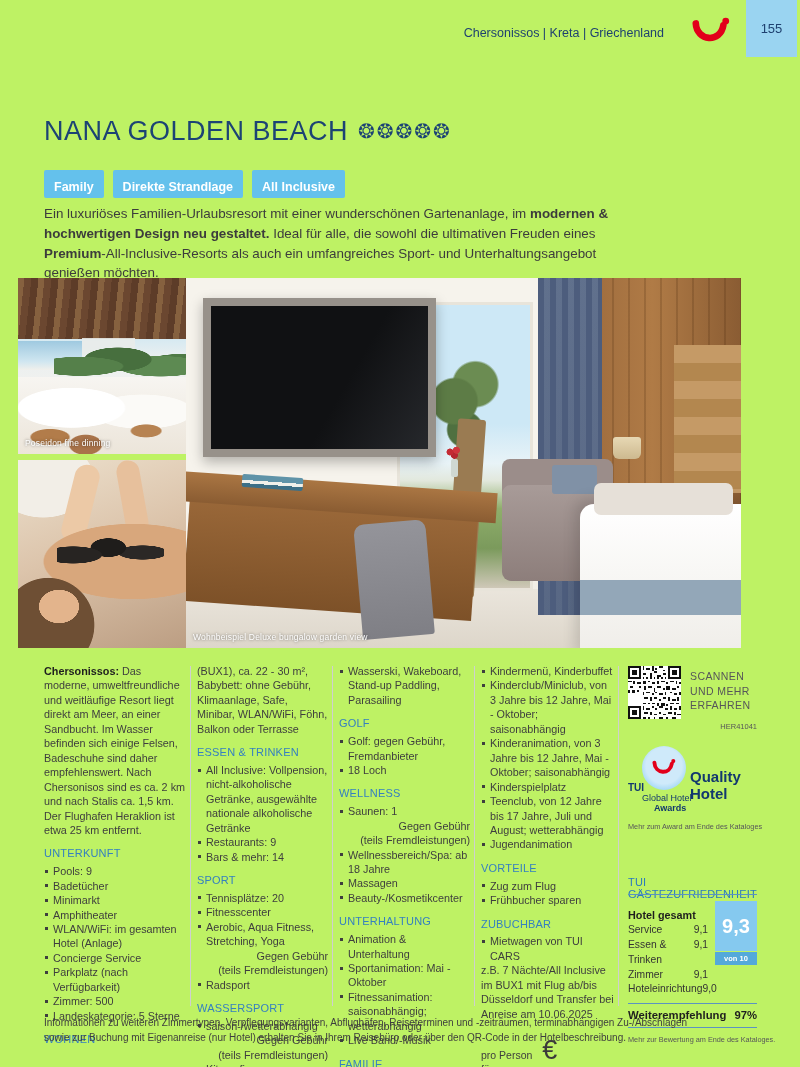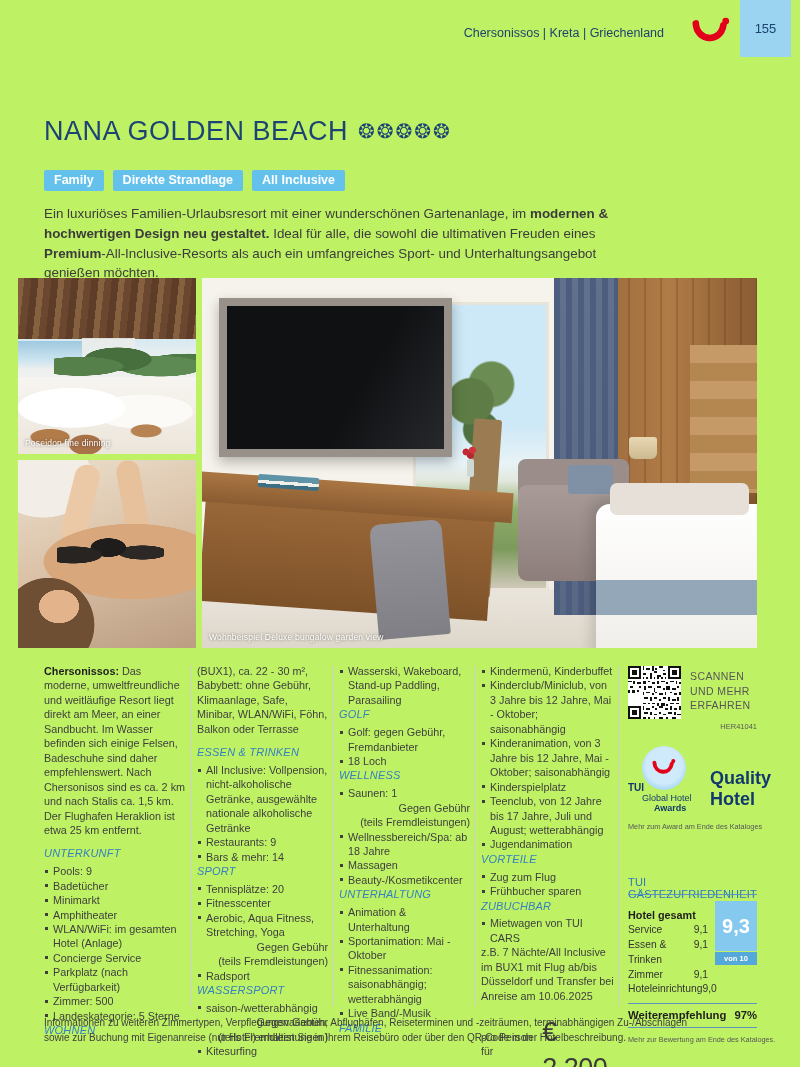--- a/index.html
+++ b/index.html
@@ -3,28 +3,28 @@
 <meta charset="utf-8">
 <style>
   * { margin:0; padding:0; box-sizing:border-box; }
   html,body { background:#ffffff; }
   body { font-family:"Liberation Sans", sans-serif; color:#3e3e3e; }
   #page { position:relative; width:800px; height:1067px; background:#bef264; overflow:hidden; margin:0 auto; }
 
   
   .breadcrumb { position:absolute; top:26px; right:136px; font-size:12.5px; color:#1e4170; }
   .tui-logo { position:absolute; top:16px; right:70px; width:38px; height:32px; }
-  .pagebox { position:absolute; top:0; right:9px; width:51px; height:57px; background:#9ad4f1;
+  .pagebox { position:absolute; top:0; right:3px; width:51px; height:57px; background:#9ad4f1;
              display:flex; align-items:center; justify-content:center; color:#1e4170; font-size:13px; }
 
   
   .title { position:absolute; left:44px; top:116px; font-size:27px; font-weight:400; color:#1c4374; letter-spacing:.5px; }
   .title .stars { font-size:20px; letter-spacing:2px; margin-left:10px; vertical-align:2px; }
   .badges { position:absolute; left:44px; top:170px; display:flex; gap:9px; }
-  .badge { background:#64c1ec; color:#fff; font-size:12.5px; font-weight:bold; padding:3px 10px 4px; border-radius:2px; }
+  .badge { background:#64c1ec; color:#fff; font-size:12.5px; font-weight:bold; padding:10px 10px 4px; border-radius:2px; }
   .intro { position:absolute; left:44px; top:204px; width:604px; font-size:13.4px; line-height:1.48; color:#3c3c3c; }
 
   
   .photo { position:absolute; overflow:hidden; background:#ddd; }
   .caption { position:absolute; left:7px; bottom:6px; color:#fff; font-size:8.5px; z-index:9;
              text-shadow:0 0 3px rgba(0,0,0,.55); letter-spacing:.2px; }
   #photo-restaurant { left:18px; top:278px; width:178px; height:176px;
     background:linear-gradient(180deg,#b9dcec 0%,#cde7f2 30%,#eaeff0 45%,#f5f3ee 70%,#efe9e0 100%); }
   .r-pergola { position:absolute; top:-6px; left:-6px; right:-6px; height:38%;
     background:repeating-linear-gradient(96deg,#5d3c28 0 7px,#86613f 7px 13px,#6b4730 13px 20px); }
@@ -53,21 +53,21 @@
   .m-body { position:absolute; right:-14%; top:30%; width:110%; height:48%;
     background:radial-gradient(ellipse at 55% 50%, #d8a77c 0 58%, transparent 59%); }
   .m-stones { position:absolute; left:22%; top:36%; width:60%; height:26%;
     background:radial-gradient(ellipse at 15% 55%, #272422 0 22%, transparent 23%),
                radial-gradient(ellipse at 48% 40%, #1f1d1b 0 22%, transparent 23%),
                radial-gradient(ellipse at 80% 50%, #2b2826 0 20%, transparent 21%); }
   .m-hair { position:absolute; left:-10%; bottom:-14%; width:60%; height:58%;
     background:radial-gradient(ellipse at 45% 55%, #6e4f34 0 55%, transparent 56%); }
   .m-face { position:absolute; left:8%; bottom:10%; width:30%; height:24%;
     background:radial-gradient(ellipse at 50% 50%, #e3b48c 0 52%, transparent 53%); }
-  #photo-room { left:202px; top:278px; width:555px; height:370px; background:linear-gradient(180deg,#f6f3ec 0 70%,#ece7de 100%); }
+  #photo-room { left:186px; top:278px; width:555px; height:370px; background:linear-gradient(180deg,#f6f3ec 0 70%,#ece7de 100%); }
   .b-floor { position:absolute; bottom:0; left:0; width:72%; height:16%; background:linear-gradient(180deg,#eae5dc,#ddd6ca); }
   .b-woodwall { position:absolute; right:0; top:0; width:29%; height:100%;
     background:repeating-linear-gradient(90deg, rgba(60,30,5,.18) 0 2px, rgba(255,255,255,0) 2px 16px),
                linear-gradient(90deg,#9c6a3d,#b07b46 45%,#8a5c33); }
   .b-headboard { position:absolute; right:0; top:18%; width:12%; height:40%;
     background:repeating-linear-gradient(180deg,#c59a66 0 18px,#b3874f 18px 36px); }
   .b-curtain { position:absolute; left:63.5%; top:0; width:11.5%; height:91%;
     background:repeating-linear-gradient(90deg,#4d5d7d 0 6px,#68789376 6px 12px), linear-gradient(180deg,#5a6a88,#4b5a78); }
   .b-door { position:absolute; left:38%; top:6.5%; width:24.5%; height:78%; border:3px solid #e8e4da;
     background:radial-gradient(circle at 42% 34%, #5d7c46 0 11%, transparent 12%),
@@ -94,21 +94,21 @@
   .b-bed { position:absolute; right:-2%; bottom:-3%; width:31%; height:42%; border-radius:14px 6px 0 0;
     background:linear-gradient(180deg,#ffffff,#efede8); box-shadow:-5px -5px 14px rgba(0,0,0,.14); }
   .b-runner { position:absolute; right:-2%; bottom:9%; width:31%; height:9.5%; background:#93a7b8; }
   .b-pillows { position:absolute; right:1.5%; bottom:36%; width:25%; height:8.5%; background:#e6e0d8; border-radius:7px; }
   .b-lamp { position:absolute; right:18%; top:43%; width:5%; height:6%; background:linear-gradient(180deg,#e7d8b4,#cdb98f); border-radius:3px 3px 6px 6px; }
 
   
   .vline { position:absolute; top:666px; height:340px; width:1px; background:#cfcfcf; }
   .col { position:absolute; top:664px; font-size:10.8px; line-height:1.34; color:#3e3e3e; }
   .col-para { margin-bottom:9px; }
-  .col-head { color:#3580c0; font-size:11px; margin:0 0 3px; letter-spacing:.2px;font-style:italic; }
+  .col-head { color:#3580c0; font-size:11px; margin:9px 0 3px; letter-spacing:.2px; }
   .item { position:relative; padding-left:9px; }
   .item::before { content:""; position:absolute; left:1px; top:5.5px; width:3px; height:3px; background:#3e3e3e; }
   .item.nob { padding-left:0;text-align:right; }
   .item.nob::before { display:none; }
   .price-row { margin-top:11px; display:flex; align-items:baseline; gap:6px; }
   .price-prefix { font-size:10.5px; }
   .price-amount { font-size:27px; letter-spacing:-.5px; color:#3a3a3a; }
 
   
   #sidebar { position:absolute; left:628px; top:664px; width:129px; height:360px; }
@@ -116,21 +116,21 @@
   .qr { width:53px; height:53px; flex:0 0 53px; }
   .qr-label { margin-left:9px; font-size:10.5px; line-height:1.4; color:#565659; letter-spacing:.4px; white-space:pre-line; padding-top:3px; }
   .qr-code { position:absolute; top:58px; right:0; font-size:7.5px; color:#565659; }
   .award { position:absolute; top:82px; left:0; right:0; height:100px; }
   .award-blob { position:absolute; left:14px; top:0; width:44px; height:44px; border-radius:50%;
     background:radial-gradient(circle at 50% 45%, #cfeafa 0 55%, #a6d9f5 75%, #e8f6fd 100%); }
   .award-blob svg { position:absolute; left:10px; top:12px; width:24px; height:20px; }
   .award-tui { position:absolute; left:0; top:36px; font-size:10px; font-weight:bold; color:#12386e; }
   .award-l2 { position:absolute; left:14px; top:47px; font-size:9px; color:#12386e; }
   .award-l3 { position:absolute; left:26px; top:57px; font-size:9px; font-weight:bold; color:#12386e; }
-  .award-title { position:absolute; left:62px; top:22px; font-size:18px; font-weight:bold; color:#12386e;margin-left:20px; }
+  .award-title { position:absolute; left:62px; top:22px; font-size:15px; font-weight:bold; color:#12386e; }
   .award-note { position:absolute; left:0; top:76px; font-size:7.3px; color:#565659; white-space:nowrap; }
   .sat-head { position:absolute; top:212px; left:0; font-size:11px; color:#2a7abf; letter-spacing:.2px; }
   .sat-box { position:absolute; top:230px; left:0; right:0; border-top:1px solid #5b93c2; padding-top:12px; }
   .sat-table { width:80px; }
   .sat-row { display:flex; justify-content:space-between; font-size:10.3px; line-height:1.44; color:#333; }
   .sat-overall { font-weight:bold; font-size:10.8px; color:#1e1e1e; line-height:1.5; }
   .scorebox { position:absolute; top:6px; right:0; width:42px; }
   .score { height:50px; background:#85c9ef; color:#fff; font-size:20px; font-weight:bold;
            display:flex; align-items:center; justify-content:center; }
   .score-scale { height:13px; margin-top:1px; background:#54a9da; color:#fff; font-size:7.5px; font-weight:bold;

